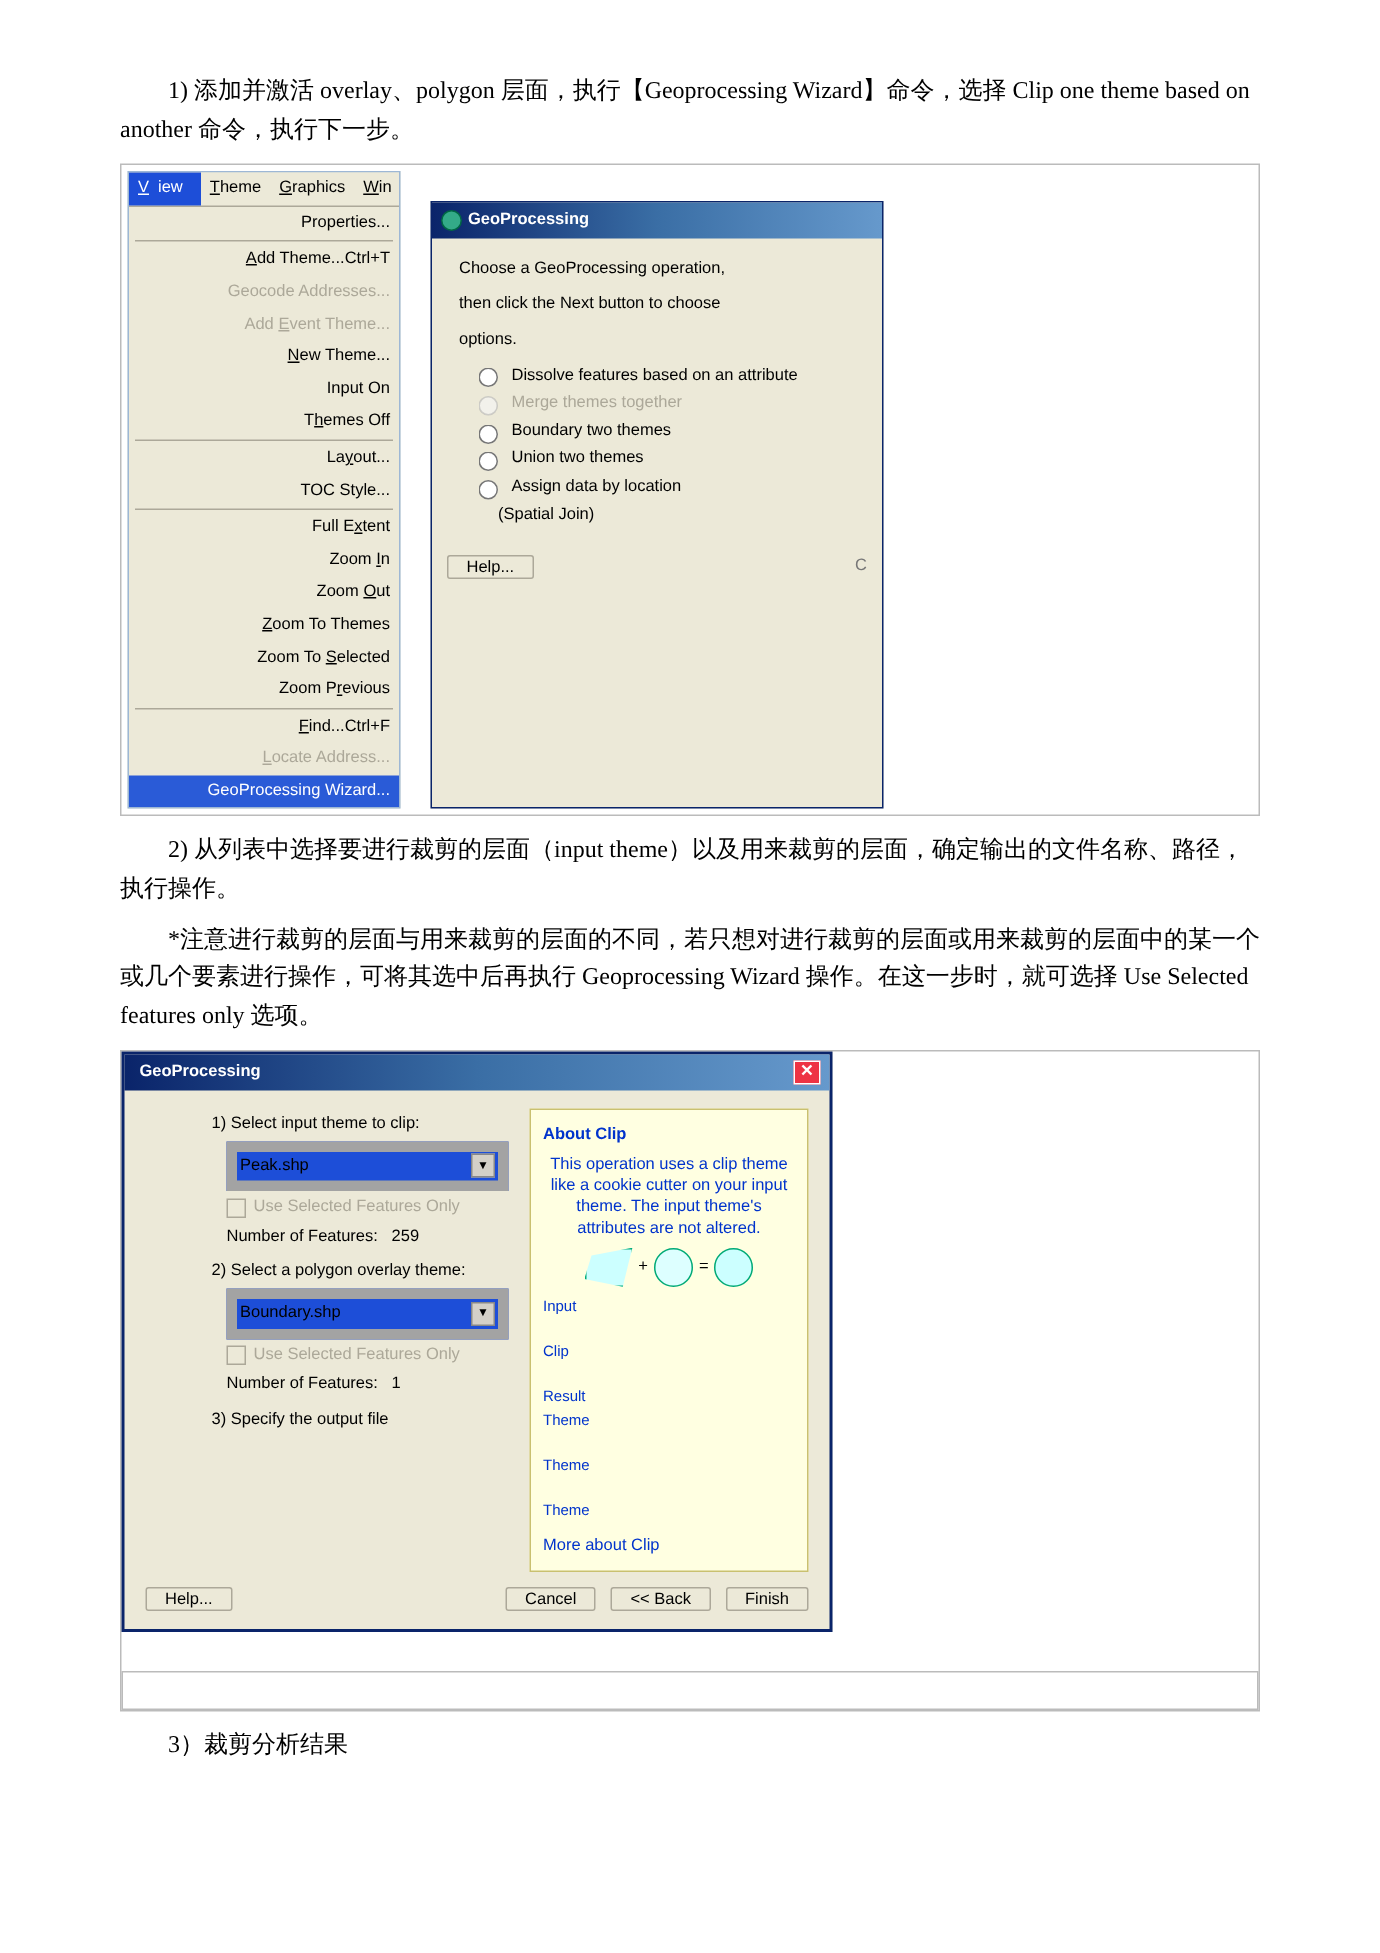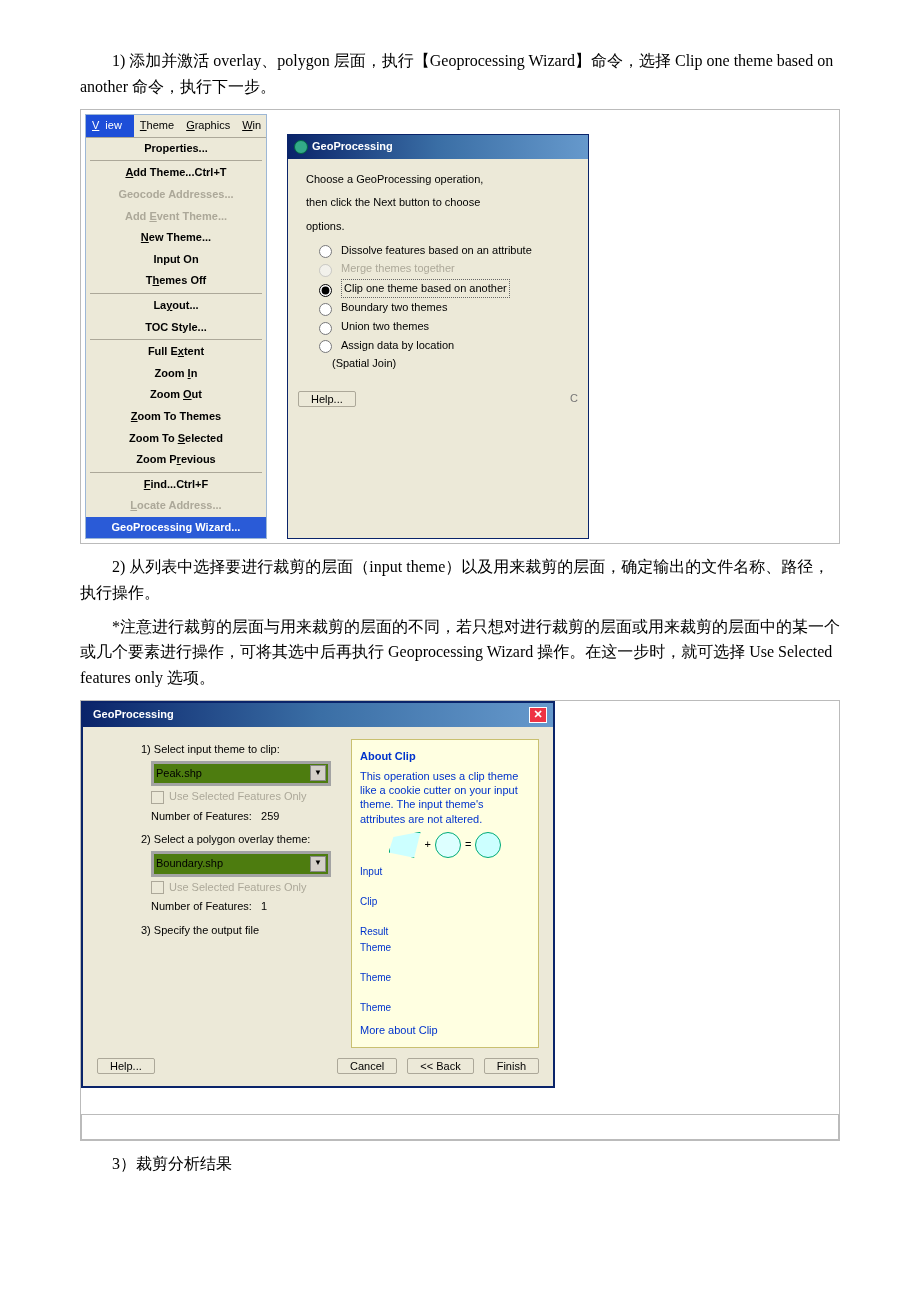--- a/index.html
+++ b/index.html
@@ -47,25 +47,24 @@
     display: flex;
     background: #ece9d8;
     border-bottom: 1px solid #aca899;
   }
   .menu-bar span {
     padding: 2px 6px;
     cursor: default;
   }
   .menu-bar .sel { background: #1d4ed8; color: #fff; }
   .menu-item {
-    padding: 2px 16px;
+    padding: 2px 6px;
     display: flex;
-    justify-content: center;
+    justify-content: flex-end;
     color: #000;
-    font-weight: bold;
   }
   .menu-item.disabled { color: #aca899; }
   .menu-item.highlight { background: #2a5bd7; color: #fff; }
   hr.msep { margin: 1px 4px; border: none; border-top: 1px solid #aca899; }
 
   .dlg {
     font-family: Tahoma, sans-serif;
     font-size: 11px;
     border: 1px solid #0a246a;
     width: 300px;
@@ -117,35 +116,35 @@
   .dlg2-body { display:flex; gap:14px; padding:12px 14px 4px 14px;margin-left:44px; }
   .col-left { flex:1; }
   .col-right {
     width:170px;
     background:#ffffe1;
     border:1px solid #c9c070;
     padding:8px;
     font-size:11px;
   }
   .col-right .about { font-weight:bold; color:#0033cc; margin-bottom:3px;}
-  .col-right .desc { color:#0033cc; margin-bottom:6px; line-height:1.3;}
+  .col-right .desc { color:#0033cc; margin-bottom:6px; line-height:1.3;text-align:center;}
   .clip-diagram { display:flex; align-items:center; justify-content:center; gap:4px; margin:6px 0; font-size:11px;}
   .shape {
     width:30px;height:24px;border:1px solid #0a7;
     display:inline-block; background:#dff;
     clip-path:none;
   }
   .poly1 { clip-path: polygon(15% 20%, 100% 0, 80% 100%, 0 80%); background:#cff;}
   .circ { border-radius:50%; width:24px; height:24px;}
   .lab-row { display:flex; gap:14px; justify-content:center; font-size:10px; color:#0033cc;flex-direction:column;}
   .more { text-align:left; color:#0033cc; margin-top:6px; font-size:11px;}
 
   .form-label { margin:2px 0; }
   .sel-box {
-    font-size:11px;border:3px solid #a3a3a3;background:#4d7c0f;padding:1px 2px;width:170px;
+    font-size:11px;border:7px solid #a3a3a3;background:#1d4ed8;padding:1px 2px;width:170px;
     display:flex;justify-content:space-between;align-items:center;
   }
   .drop-btn { width:14px;height:14px;background:#d4d0c8;border:1px solid #888;display:flex;align-items:center;justify-content:center;font-size:8px;}
   .chk-row { display:flex; align-items:center; gap:5px; color:#aca899; margin:2px 0 2px 10px;}
   .chk-box { width:11px;height:11px;border:1px solid #aca899;background:#ece9d8;}
   .num-feat { margin-left:10px; }
   .out-row { display:flex; align-items:center; gap:5px; margin:2px 0;}
   .out-input { font-size:11px;border:1px solid #7f9db9;background:#fff;padding:1px 2px;width:140px; overflow:hidden; white-space:nowrap;}
   .browse { width:18px;height:16px;border:1px solid #888;background:#ece9d8;display:flex;align-items:center;justify-content:center;font-size:10px;}
   .dlg2-foot { display:flex; gap:10px; padding:6px 14px 12px 14px; align-items:center;}
@@ -240,24 +239,20 @@
       <p>options.</p>
       <div class="radio-row">
           <input type="radio" name="g1" style="">
           <span>Dissolve features based on an attribute</span>
         </div>
       <div class="radio-row disabled">
           <input type="radio" name="g1" disabled="" style="">
           <span>Merge themes together</span>
         </div>
       <div class="radio-row">
-          <input type="radio" name="g1" checked="" style="">
-          <span class="radio-sel-label">Clip one theme based on another</span>
-        </div>
-      <div class="radio-row">
           <input type="radio" name="g1" style="">
           <span>Boundary two themes</span>
         </div>
       <div class="radio-row">
           <input type="radio" name="g1" style="">
           <span>Union two themes</span>
         </div>
       <div class="radio-row">
           <input type="radio" name="g1" style="">
           <span>Assign data by location</span>

